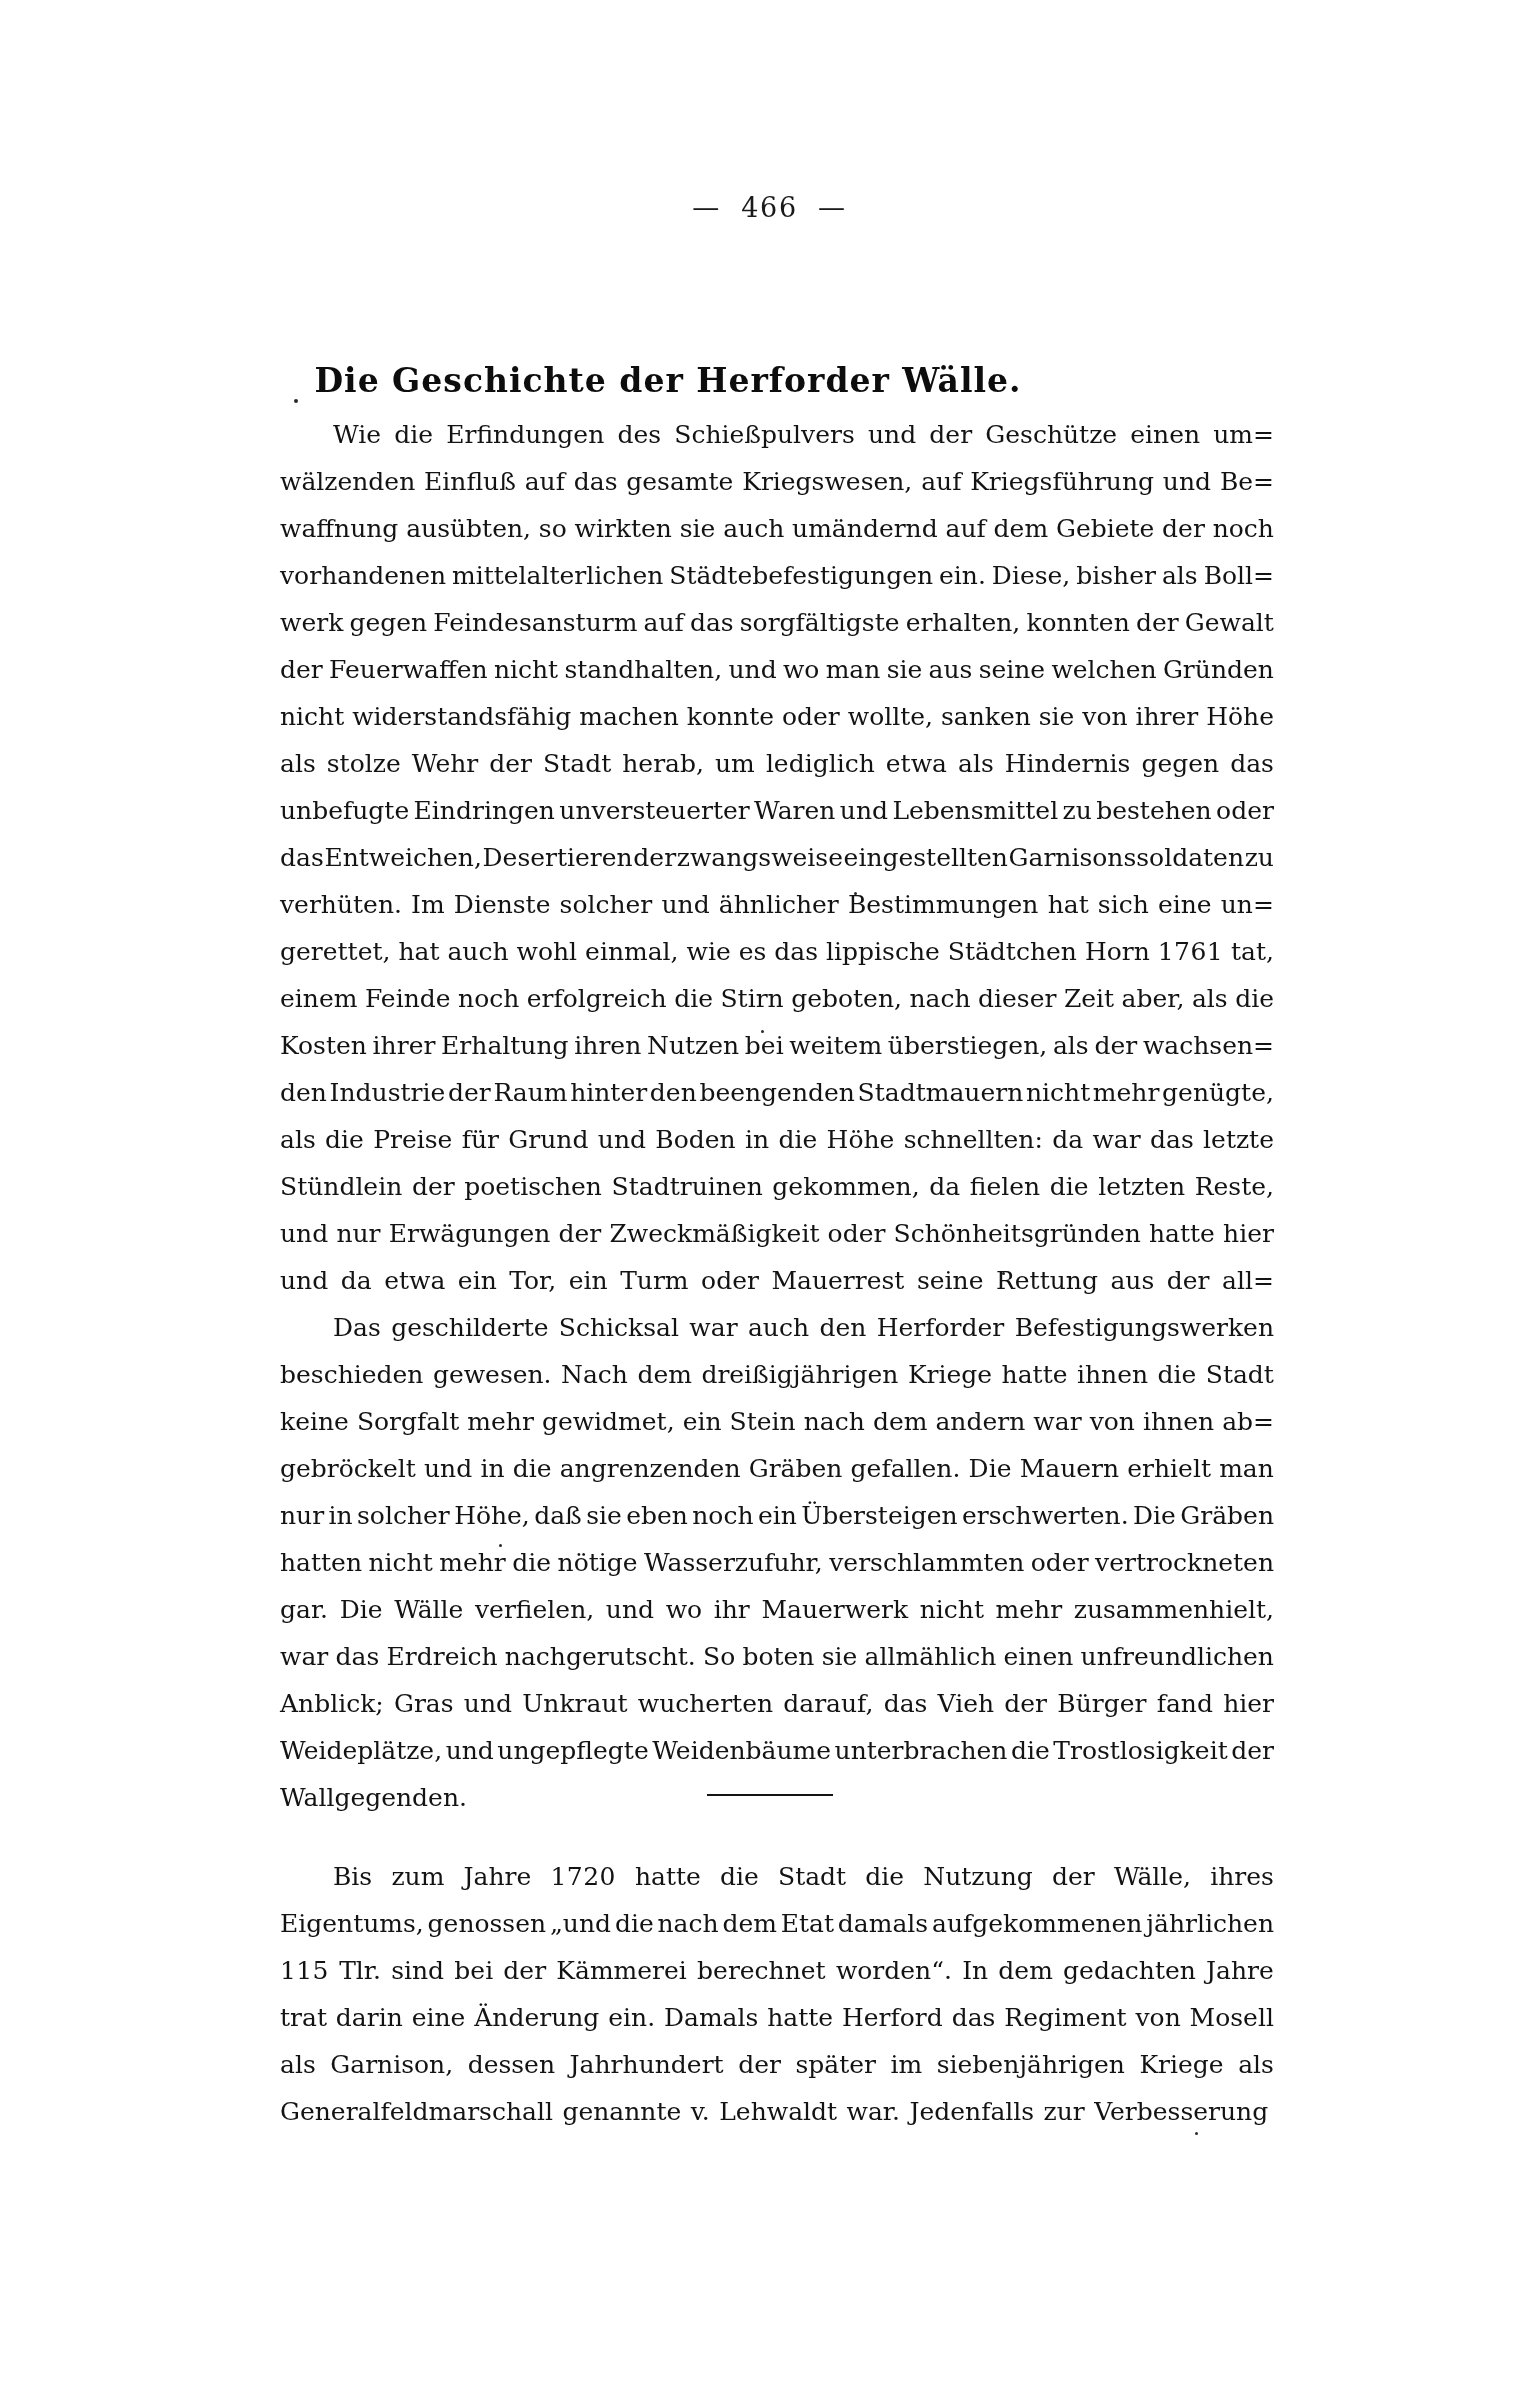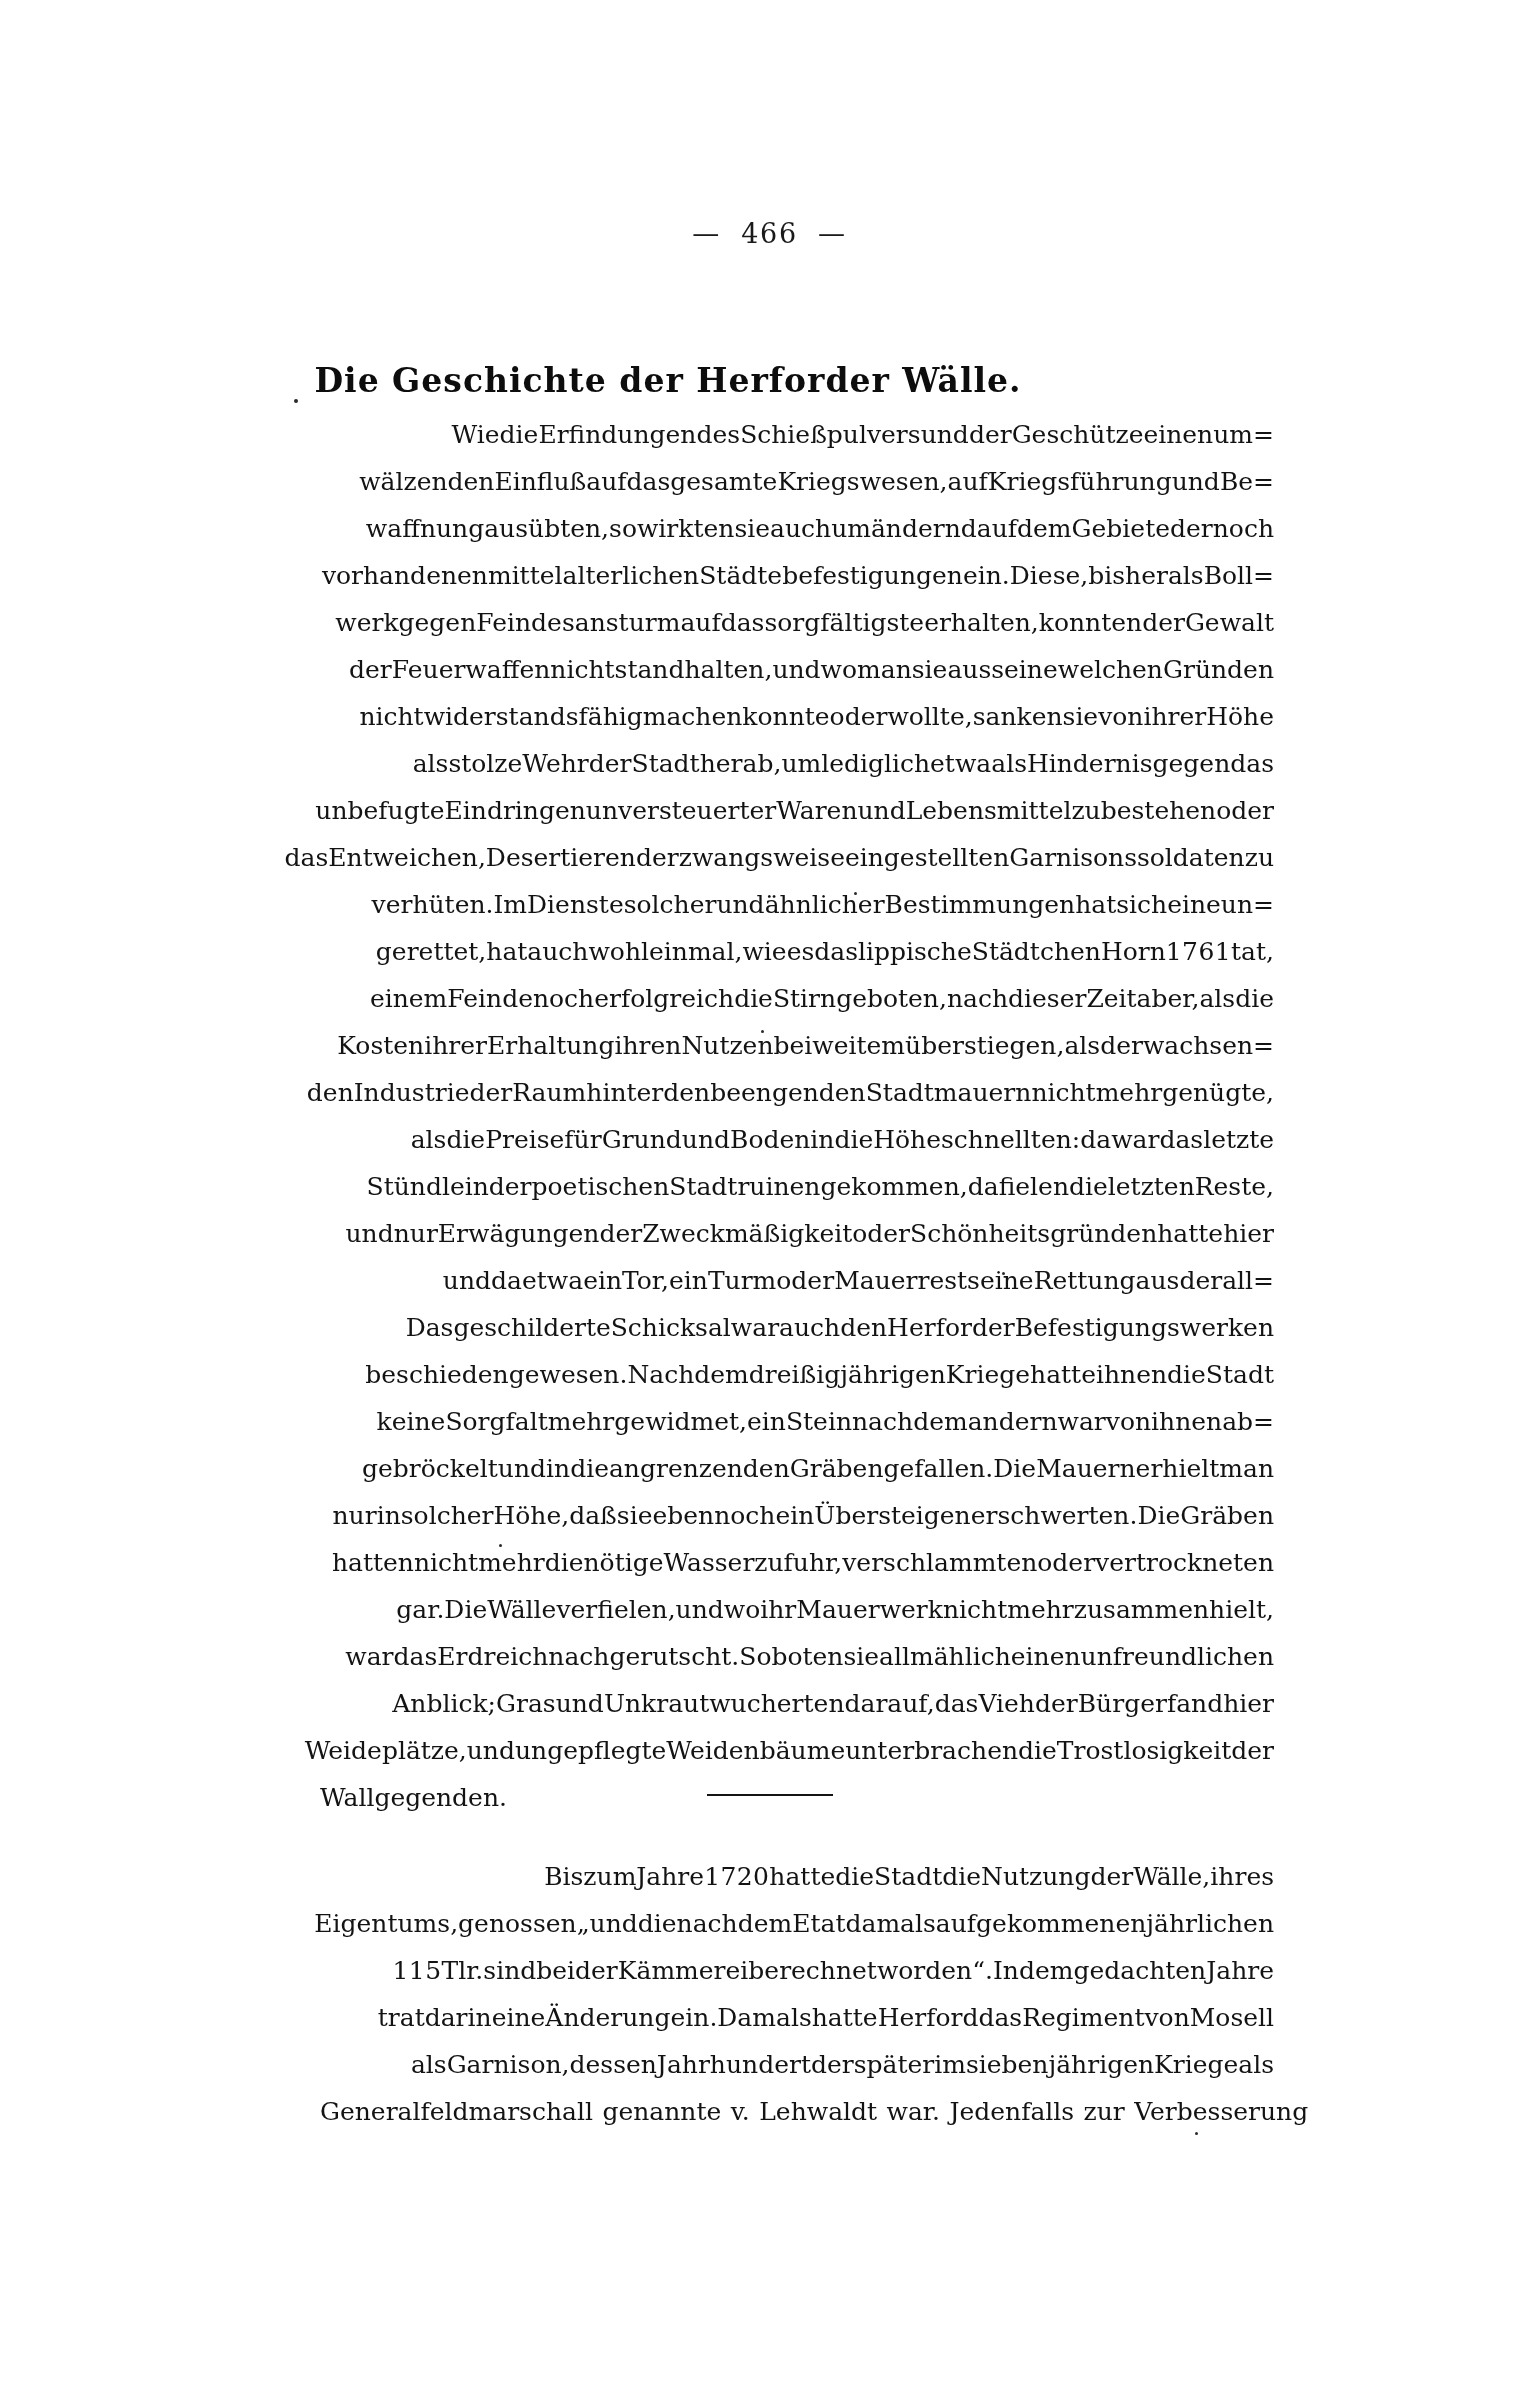--- a/index.html
+++ b/index.html
@@ -14,21 +14,21 @@
     height: 2389px;
     background: #ffffff;
     overflow: hidden;
     font-family: "DejaVu Serif", "Liberation Serif", serif;
     color: #111111;
   }
 
   
   .folio {
     position: absolute;
-    top: 218px;
+    top: 192px;
     left: 0;
     width: 1539px;
     text-align: center;
     font-family: "DejaVu Serif", "Liberation Serif", serif;
     font-size: 27px;
     letter-spacing: 1.6px;
     color: #1a1a1a;
     white-space: pre;
   }
 
@@ -66,26 +66,25 @@
     text-align: justify;
     text-align-last: left;
     word-spacing: 0.06em;
   }
 
   .para + .para { margin-top: 0; }
 
   
   .line {
     display: flex;
-    justify-content: flex-end;
+    justify-content: space-between;
     white-space: pre;
     height: 47px;
     line-height: 47px;
     overflow: visible;
-    margin-left: 40px;
   }
   .line.last { display: block; }          
   .line.indented { padding-left: 53px; }  
   .line .w { display: inline-block; }
 
   
   .antiqua {
     font-family: "DejaVu Serif", "Liberation Serif", serif;
     font-style: normal;
     letter-spacing: 0.4px;

